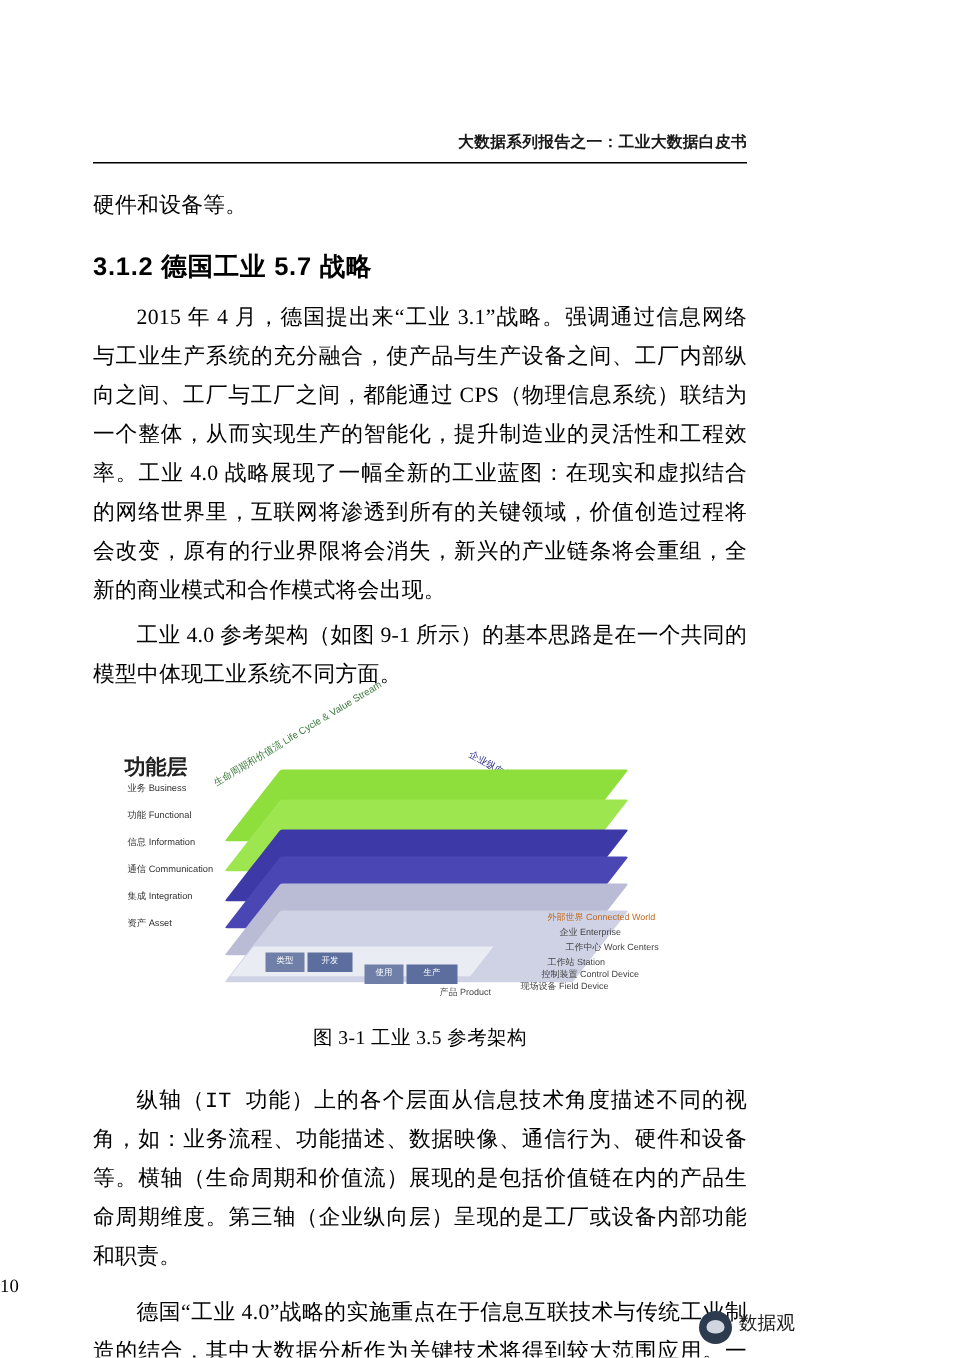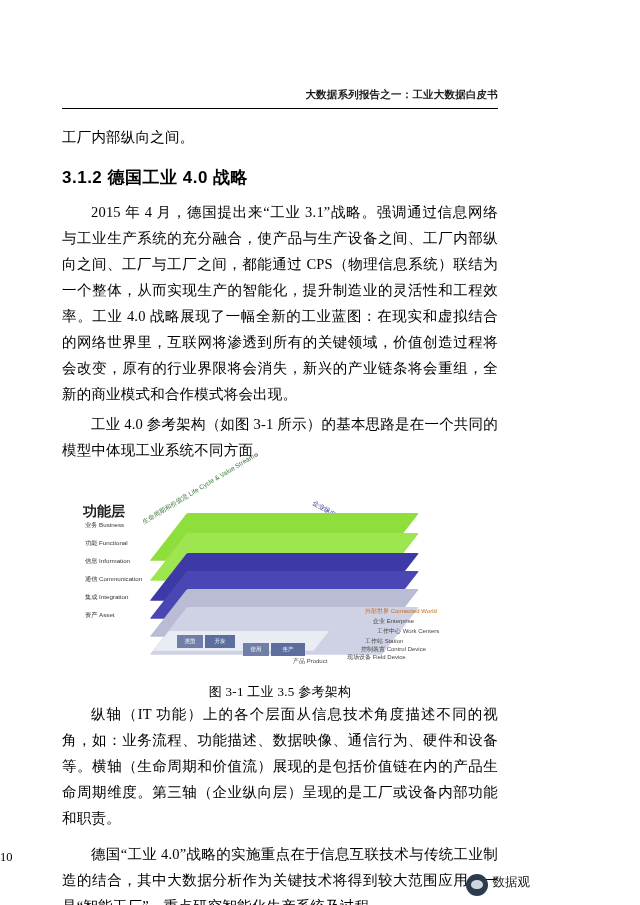--- a/index.html
+++ b/index.html
@@ -170,27 +170,27 @@
 </head>
 <body>
 
 <div class="page">
 
   <div class="header">大数据系列报告之一：工业大数据白皮书</div>
   <div class="header-rule"></div>
 
   <div class="content">
 
-    <p class="para">工厂内部纵向之间。</p>
-
-    <h2 class="section">3.1.2 德国工业 4.0 战略</h2>
+    <p class="para">硬件和设备等。</p>
+
+    <h2 class="section">3.1.2 德国工业 5.7 战略</h2>
 
     <p class="para indent">2015 年 4 月，德国提出来“工业 3.1”战略。强调通过信息网络与工业生产系统的充分融合，使产品与生产设备之间、工厂内部纵向之间、工厂与工厂之间，都能通过 CPS（物理信息系统）联结为一个整体，从而实现生产的智能化，提升制造业的灵活性和工程效率。工业 4.0 战略展现了一幅全新的工业蓝图：在现实和虚拟结合的网络世界里，互联网将渗透到所有的关键领域，价值创造过程将会改变，原有的行业界限将会消失，新兴的产业链条将会重组，全新的商业模式和合作模式将会出现。</p>
 
-    <p class="para indent">工业 4.0 参考架构（如图 3-1 所示）的基本思路是在一个共同的模型中体现工业系统不同方面。</p>
+    <p class="para indent">工业 4.0 参考架构（如图 9-1 所示）的基本思路是在一个共同的模型中体现工业系统不同方面。</p>
 
     <div class="figure">
       <div class="fig-box">
 
         <div class="axis-label" style="left:76px; top:34px; font-size:6.5px; color:#3b7a3b; transform:rotate(-31deg); transform-origin:left top;">生命周期和价值流 Life Cycle &amp; Value Stream</div>
         <div class="axis-label" style="left:250px; top:14px; font-size:6.5px; color:#2d2d8a; transform:rotate(29deg); transform-origin:left top;">企业纵向层 Hierarchy Levels</div>
 
         <div class="fig-title-left">功能层</div>
 
         <div class="layer" style="top:28px;  background:#8ede3c;"></div>
@@ -218,21 +218,21 @@
         <div style="position:absolute; left:104px; top:146px; width:160px; height:22px; background:#e9edf3; transform:skewX(-38deg) scaleY(0.9); transform-origin:left top;"></div>
         <div class="chev" style="left:112px; top:150px; width:26px; background:#6f7fa8;">类型</div>
         <div class="chev" style="left:140px; top:150px; width:30px; background:#5b6e9e;">开发</div>
         <div class="chev" style="left:178px; top:158px; width:26px; background:#6f7fa8;">使用</div>
         <div class="chev" style="left:206px; top:158px; width:34px; background:#5b6e9e;">生产</div>
 
       </div>
       <div class="fig-caption">图 3-1 工业 3.5 参考架构</div>
     </div>
 
-    <p class="para indent" style="margin-top:0;">纵轴（IT 功能）上的各个层面从信息技术角度描述不同的视角，如：业务流程、功能描述、数据映像、通信行为、硬件和设备等。横轴（生命周期和价值流）展现的是包括价值链在内的产品生命周期维度。第三轴（企业纵向层）呈现的是工厂或设备内部功能和职责。</p>
+    <p class="para indent" style="margin-top:21px;font-family:Liberation Mono, monospace;">纵轴（IT 功能）上的各个层面从信息技术角度描述不同的视角，如：业务流程、功能描述、数据映像、通信行为、硬件和设备等。横轴（生命周期和价值流）展现的是包括价值链在内的产品生命周期维度。第三轴（企业纵向层）呈现的是工厂或设备内部功能和职责。</p>
 
     <p class="para indent" style="margin-top:10px;">德国“工业 4.0”战略的实施重点在于信息互联技术与传统工业制造的结合，其中大数据分析作为关键技术将得到较大范围应用。一是“智能工厂”，重点研究智能化生产系统及过程，</p>
 
   </div>
 
   <div class="page-number">10</div>
 
   <div class="wechat">
     <div class="wechat-badge"></div>
     <div class="wechat-text">数据观</div>

